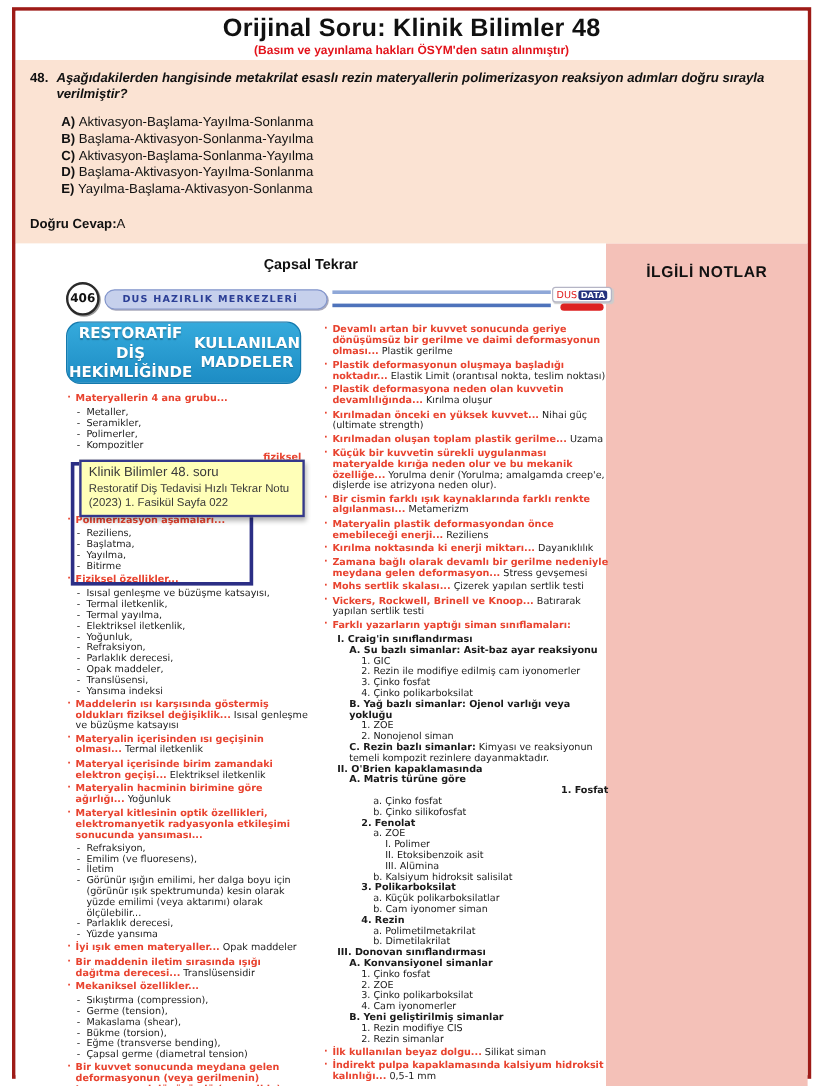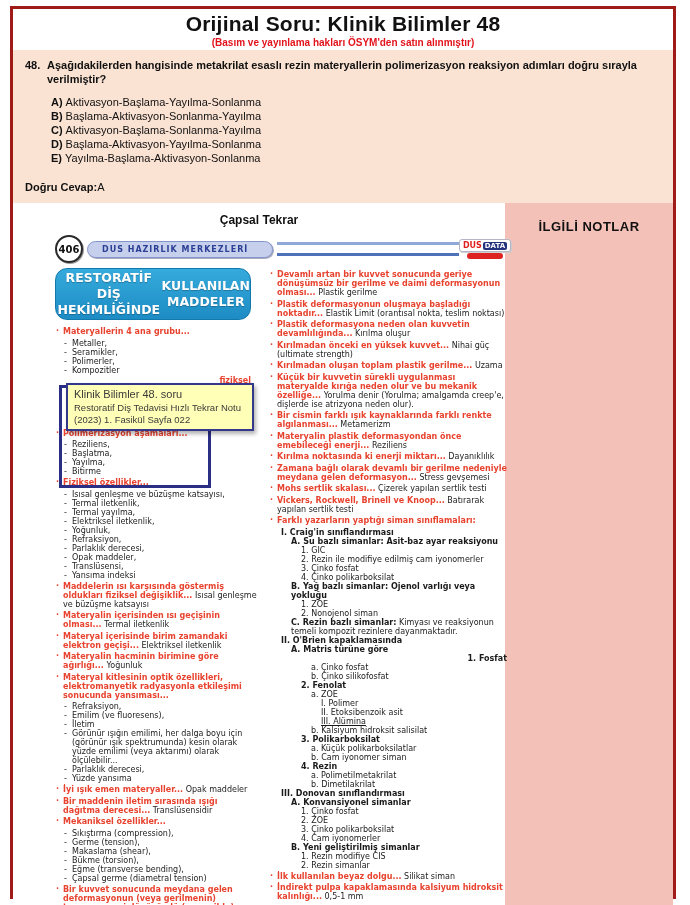--- a/index.html
+++ b/index.html
@@ -14,21 +14,21 @@
     display:flex;flex-direction:column;
   }
   
   .title-strip{background:#ffffff;text-align:center;padding:3px 0 2px;}
   .main-title{font-size:21px;font-weight:bold;color:#111;margin:0;letter-spacing:.2px;}
   .sub-title{font-size:10px;font-weight:bold;color:#e3131b;margin-top:1px;}
   
   .q-section{background:#fbe3d3;padding:8px 14px 10px 12px;}
   .q-row{display:flex;font-size:11px;font-weight:bold;color:#111;line-height:14px;}
   .q-num{width:22px;flex:none;}
-  .q-text{width:590px;}
+  .q-text{width:590px;font-style:italic;}
   .options{margin:9px 0 0 26px;}
   .opt{font-size:11px;color:#111;line-height:14px;}
   .opt b{font-weight:bold;margin-right:3px;}
   .answer-row{margin-top:16px;font-size:11px;color:#111;}
   .answer-row .lbl{font-weight:bold;}
   
   .content-row{flex:1;display:flex;align-items:stretch;}
   .left-region{width:492px;flex:none;background:#fff;position:relative;}
   .notes-panel{flex:1;background:#f4c1b8;}
   .notes-title{font-size:13px;font-weight:bold;color:#111;text-align:center;margin-top:16px;letter-spacing:.5px;}
@@ -46,21 +46,21 @@
   }
   .pg-pill{
     margin-left:4px;background:#c6d0ec;border:1px solid #8396cc;border-radius:9px;
     font-size:8px;font-weight:bold;color:#2c3f96;letter-spacing:1px;
     padding:3px 24px 3px 14px;flex:none;box-shadow:1px 1px 0 #aab;
   }
   .dbl-line{flex:1;height:8px;margin:0 4px;
     border-top:3px solid #8fa8d8;border-bottom:3px solid #4e73bb;}
   .logo{flex:none;width:44px;display:flex;flex-direction:column;align-items:center;}
   .logo-box{background:#fff;border:1px solid #b5b5c5;border-radius:3px;padding:1px 3px;display:flex;align-items:center;box-shadow:1px 1px 1px #ccc;}
-  .logo-dus{color:#e01f1f;font-size:8px;font-weight:bold;}
+  .logo-dus{color:#e01f1f;font-size:8px;font-weight:normal;}
   .logo-data{background:#24327e;color:#fff;font-size:7px;font-weight:bold;border-radius:2px;padding:0 2px;margin-left:1px;}
   .logo-pill{margin-top:1px;background:#d22;height:6px;width:36px;border-radius:3px;}
   
   .cols{display:flex;margin-top:3px;}
   .col-left{width:202px;flex:none;}
   .col-right{width:238px;margin-left:12px;flex:none;}
   .box-title{
     width:194px;height:50px;border-radius:12px;margin:0 0 7px 0;
     background:linear-gradient(#35aadc,#1d8cc4);border:1px solid #1379ad;
     color:#fff;font-weight:bold;font-size:12.5px;text-align:center;
@@ -223,21 +223,21 @@
                 <div class="ol b" style="padding-left: 22px;">C. Rezin bazlı simanlar:<span class="tail"> Kimyası ve reaksiyonun temeli kompozit rezinlere dayanmaktadır.</span></div>
                 <div class="ol b" style="padding-left: 12px;">II. O'Brien kapaklamasında</div>
                 <div class="ol b" style="padding-left: 22px;">A. Matris türüne göre</div>
                 <div class="ol b" style="padding-left: 32px; text-align: right;">1. Fosfat</div>
                 <div class="ol" style="padding-left: 42px;">a. Çinko fosfat</div>
                 <div class="ol" style="padding-left: 42px;">b. Çinko silikofosfat</div>
                 <div class="ol b" style="padding-left: 32px;">2. Fenolat</div>
                 <div class="ol" style="padding-left: 42px;">a. ZOE</div>
                 <div class="ol" style="padding-left: 52px;">I. Polimer</div>
                 <div class="ol" style="padding-left: 52px;">II. Etoksibenzoik asit</div>
-                <div class="ol" style="padding-left: 52px; text-decoration: underline;">III. Alümina</div>
+                <div class="ol" style="padding-left: 52px;">III. Alümina</div>
                 <div class="ol" style="padding-left: 42px;">b. Kalsiyum hidroksit salisilat</div>
                 <div class="ol b" style="padding-left: 32px;">3. Polikarboksilat</div>
                 <div class="ol" style="padding-left: 42px;">a. Küçük polikarboksilatlar</div>
                 <div class="ol" style="padding-left: 42px;">b. Cam iyonomer siman</div>
                 <div class="ol b" style="padding-left: 32px;">4. Rezin</div>
                 <div class="ol" style="padding-left: 42px;">a. Polimetilmetakrilat</div>
                 <div class="ol" style="padding-left: 42px;">b. Dimetilakrilat</div>
                 <div class="ol b" style="padding-left: 12px;">III. Donovan sınıflandırması</div>
                 <div class="ol b" style="padding-left: 22px;">A. Konvansiyonel simanlar</div>
                 <div class="ol" style="padding-left: 32px;">1. Çinko fosfat</div>

